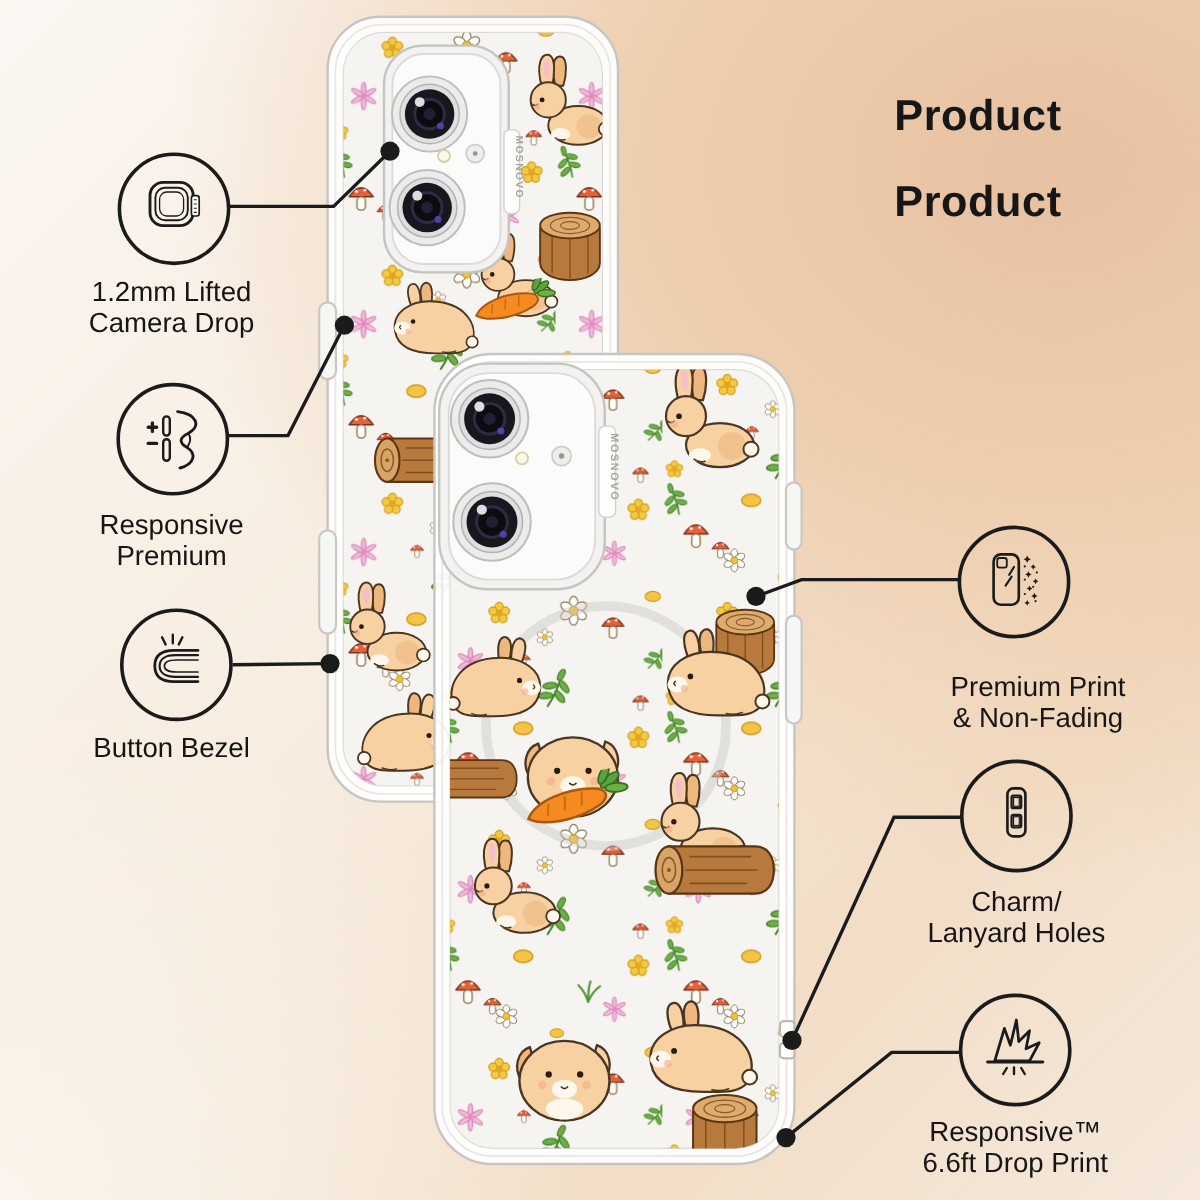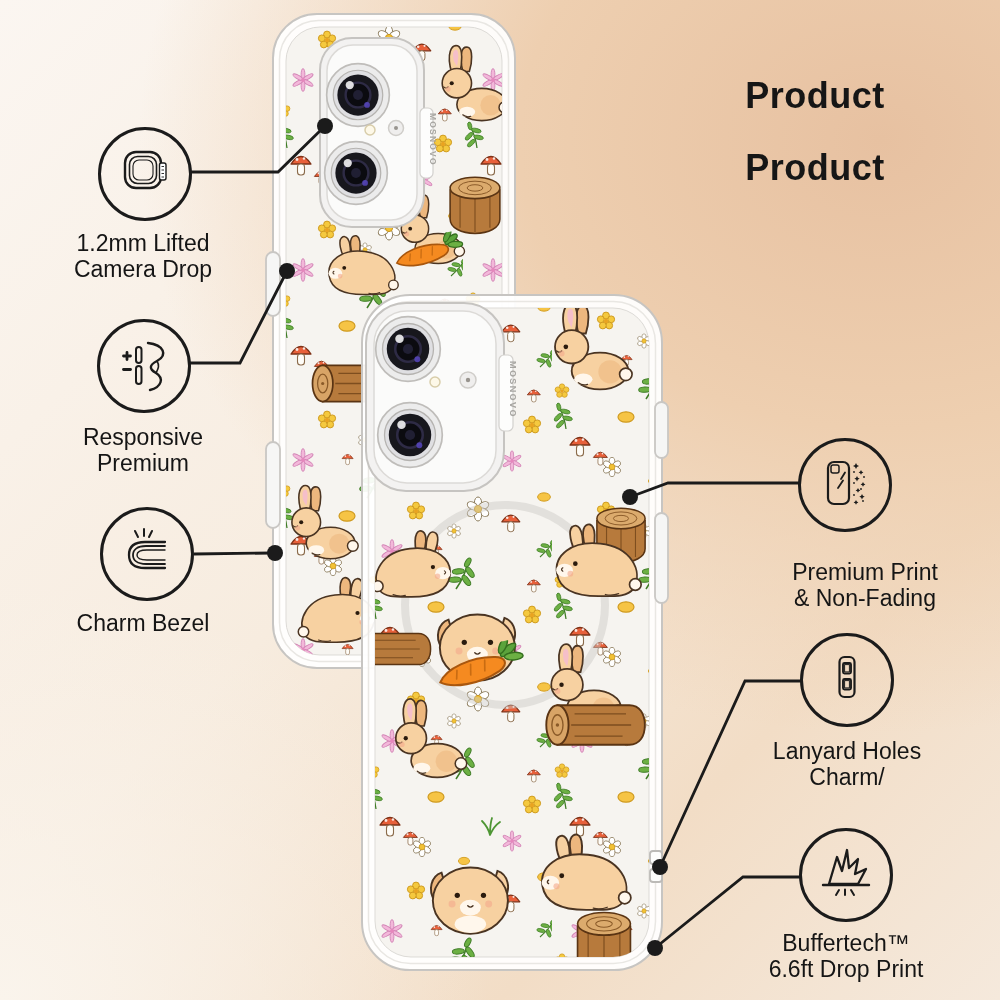--- a/index.html
+++ b/index.html
@@ -377,28 +377,28 @@
 
   <div class="flabel" style="left:40px;top:230px;width:206px;">
     <div>1.2mm Lifted</div>
     <div>Camera Drop</div>
   </div>
   <div class="flabel" style="left:40px;top:424px;width:206px;">
     <div>Responsive</div>
     <div>Premium</div>
   </div>
   <div class="flabel" style="left:40px;top:610px;width:206px;">
-    <div>Charm Bezel</div>
+    <div>Button Bezel</div>
   </div>
   <div class="flabel" style="left:760px;top:543px;width:210px;margin-top:16px;">
     <div>Premium Print</div>
     <div>&amp; Non-Fading</div>
   </div>
   <div class="flabel" style="left:742px;top:738px;width:210px;">
+    <div>Charm/</div>
     <div>Lanyard Holes</div>
-    <div>Charm/</div>
   </div>
   <div class="flabel" style="left:726px;top:930px;width:240px;">
-    <div>Buffertech™</div>
+    <div>Responsive™</div>
     <div>6.6ft Drop Print</div>
   </div>
 
 </div>
 
 </body></html>

